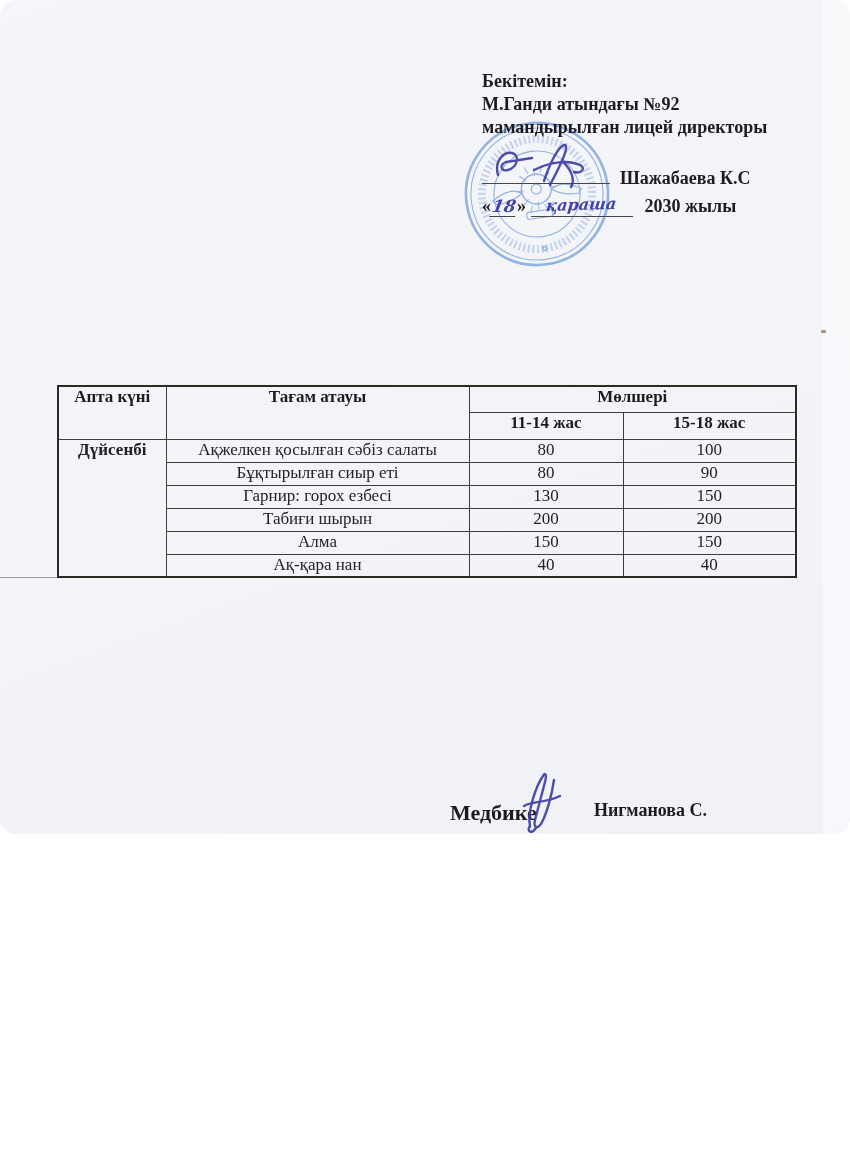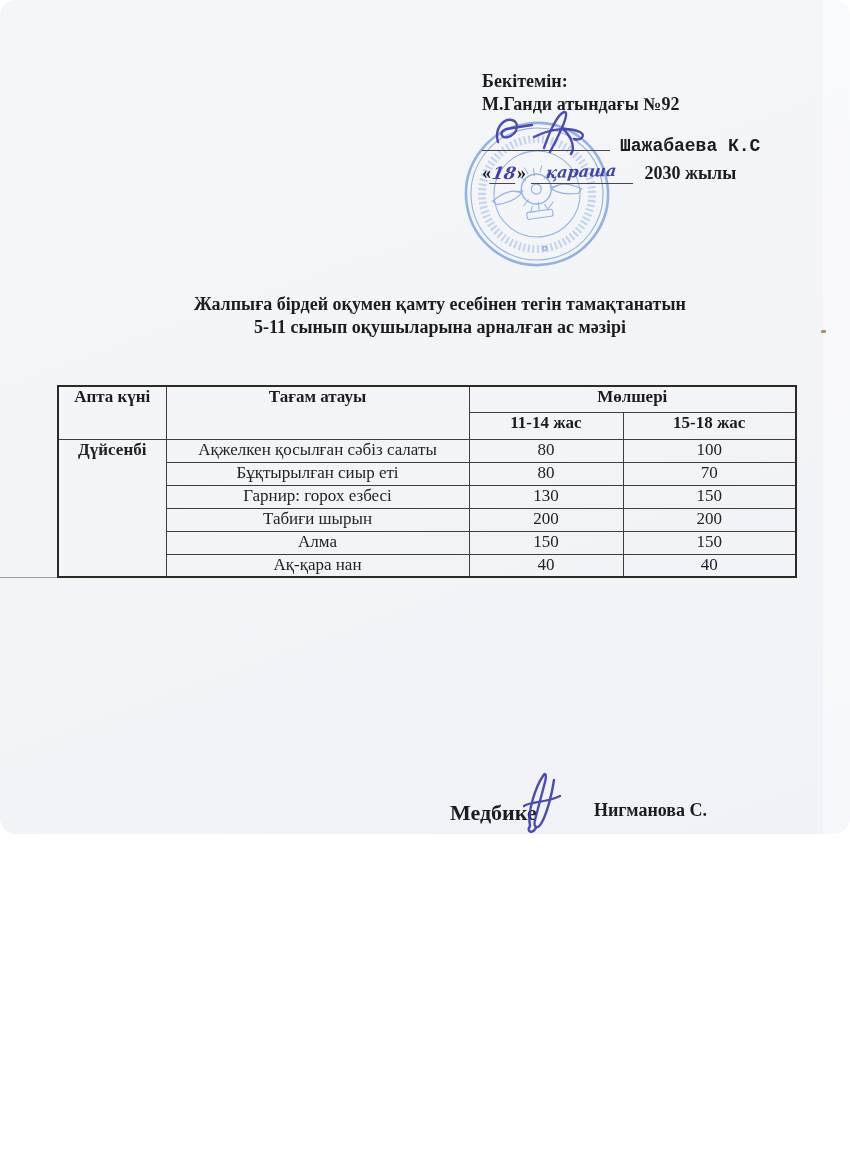--- a/index.html
+++ b/index.html
@@ -6,21 +6,21 @@
   .page{
     position:relative;width:850px;height:834px;overflow:hidden;
     background:linear-gradient(160deg,#f5f6fa 0%,#f3f4f8 55%,#f0f2f7 100%);
     font-family:"Liberation Serif","DejaVu Serif",serif;
     color:#1c1c20;
     border-radius:16px;
   }
   
   .approval{position:absolute;left:482px;top:70px;width:340px;font-weight:bold;font-size:18px;}
   .approval .line{position:relative;line-height:23px;white-space:nowrap;}
-  .sig-row{position:relative;margin-top:14px;height:26px;font-family:Liberation Mono, monospace;}
+  .sig-row{position:relative;margin-top:24px;height:26px;}
   .sig-underline{display:inline-block;width:128px;height:20px;border-bottom:1.5px solid #4a4448;}
   .sig-name{margin-left:10px;}
   .sig-svg{position:absolute;left:6px;top:-22px;}
   .date-row{position:relative;margin-top:5px;height:26px;white-space:nowrap;}
   .hand{font-style:italic;color:#4342a6;font-family:"DejaVu Serif",serif;font-weight:bold;}
   .hand18{display:inline-block;min-width:26px;text-align:center;border-bottom:1.5px solid #4a4448;
           transform:skewX(-10deg);font-size:17px;}
   .month-blank{display:inline-block;width:102px;text-align:center;border-bottom:1.5px solid #4a4448;
           height:22px;vertical-align:bottom;}
   .month-blank .hand{display:inline-block;transform:rotate(-2deg) skewX(-8deg);font-size:16px;}
@@ -81,41 +81,38 @@
       <path d="M30 76 Q48 64 60 72 Q50 80 34 80 Z" stroke-width="1.2"></path>
       <path d="M120 76 Q102 64 90 72 Q100 80 116 80 Z" stroke-width="1.2"></path>
 
       <rect x="62" y="92" width="26" height="7" rx="2" stroke-width="1.1"></rect>
     </g>
   </svg>
 
   <div class="approval">
     <div class="line">Бекітемін:</div>
     <div class="line">М.Ганди атындағы №92</div>
+    <div class="line">мамандырылған лицей директоры</div>
 
     <div class="sig-row">
       <svg class="sig-svg" width="126" height="48" viewBox="0 0 126 48" fill="none" stroke="#403fa4" stroke-width="2.4" stroke-linecap="round" opacity=".92">
         <path d="M10 34 C6 20 16 10 24 12 C32 14 30 26 20 29 C13 31 11 24 18 21 L44 17"></path>
         <path d="M56 40 C62 22 70 6 76 4 C80 3 78 11 73 22 C68 33 64 40 62 44"></path>
         <path d="M46 29 C60 22 78 18 92 24 C98 27 94 33 86 31"></path>
         <path d="M74 20 C82 27 88 38 83 46"></path>
       </svg>
       <span class="sig-underline"></span><span class="sig-name">Шажабаева К.С</span>
     </div>
 
     <div class="date-row">
       <span>«</span><span class="hand hand18">18</span><span>»</span>
       <span class="month-blank"><span class="hand">қараша</span></span><span class="year">2030 жылы</span>
     </div>
   </div>
 
-  <div class="doc-title">
-    <div>Жалпыға бірдей оқумен қамту есебінен тегін тамақтанатын</div>
-    <div>5-11 сынып оқушыларына арналған ас мәзірі</div>
-  </div>
 
   <table class="menu">
     <colgroup>
         <col style="width:108px">
         <col style="width:303px">
         <col style="width:154px">
         <col style="width:173px">
       </colgroup>
     <thead>
       <tr class="head1">
@@ -131,21 +128,21 @@
     <tbody>
       <tr>
         <td rowspan="6" class="day-cell">Дүйсенбі</td>
         <td>Ақжелкен қосылған сәбіз салаты</td>
         <td>80</td>
         <td>100</td>
       </tr>
       <tr>
         <td>Бұқтырылған сиыр еті</td>
         <td>80</td>
-        <td>70</td>
+        <td>90</td>
       </tr>
       <tr>
         <td>Гарнир: горох езбесі</td>
         <td>130</td>
         <td>150</td>
       </tr>
       <tr>
         <td>Табиғи шырын</td>
         <td>200</td>
         <td>200</td>

